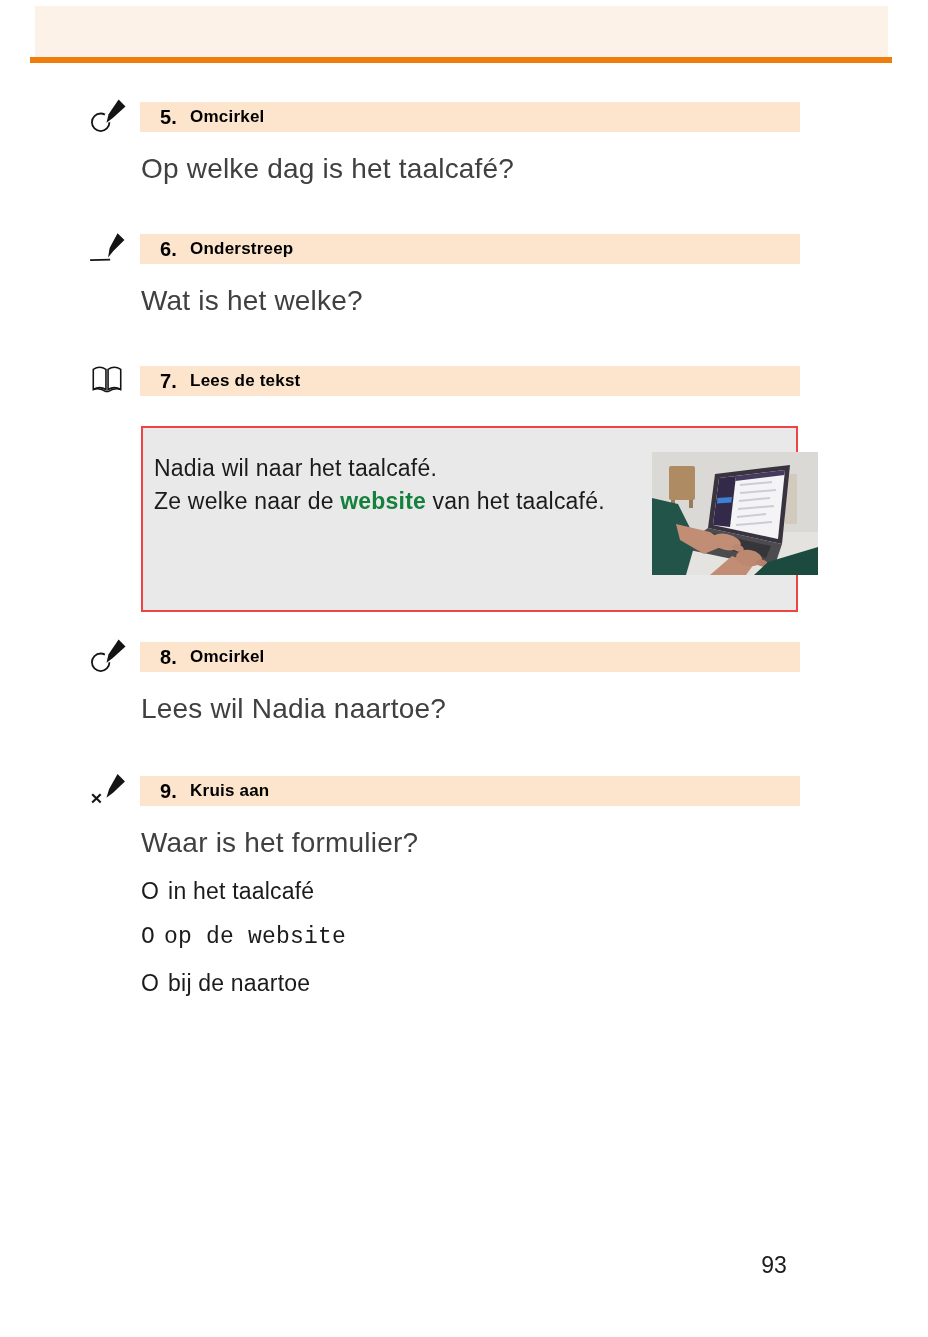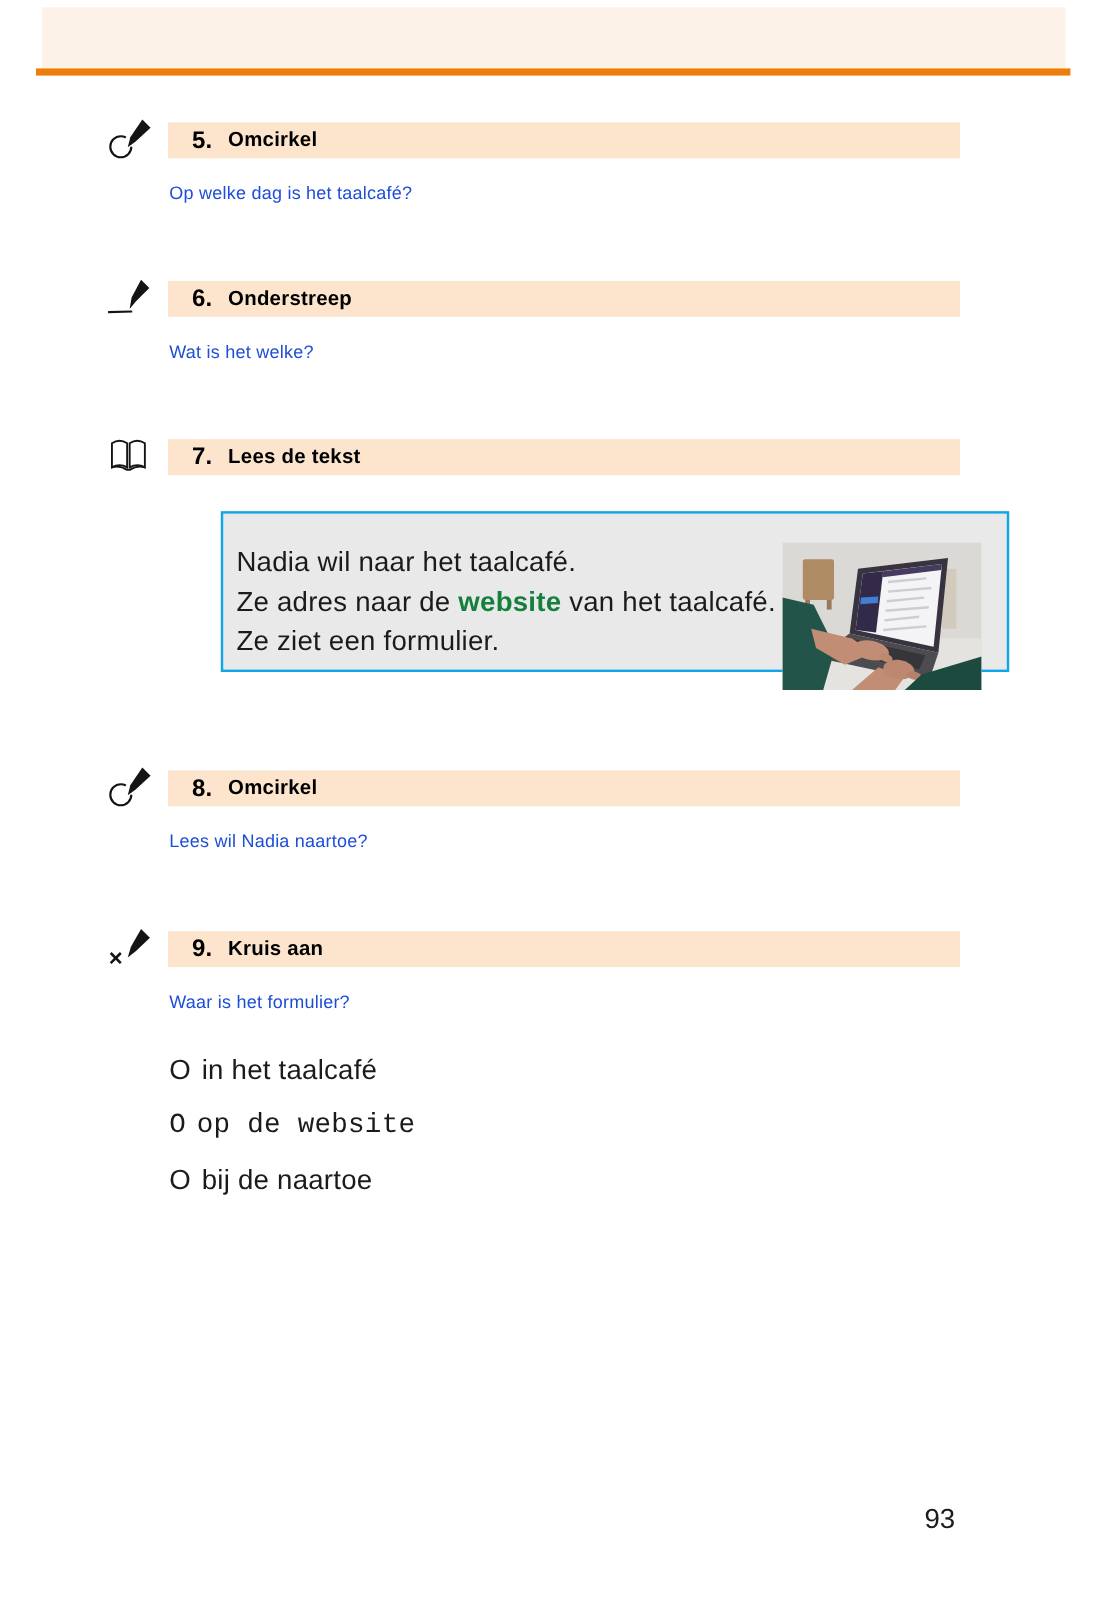--- a/index.html
+++ b/index.html
@@ -40,30 +40,29 @@
   .ex-num {
     font-weight:bold; font-size:20px; color:#000;
     margin-left:20px; letter-spacing:0.2px;
   }
   .ex-title {
     font-weight:bold; font-size:17px; color:#000;
     margin-left:13px; letter-spacing:0.2px;
   }
   .ex-q {
     position:absolute; left:141px; top:53px;
-    font-size:15px; color:#1d4ed8; letter-spacing:0.2px;
+    font-size:28px; color:#404040; letter-spacing:0.2px;
   }
 
   
   .read-box {
     position:absolute; left:141px; top:62px;
-    width:657px; height:134px;
+    width:657px; height:186px;
     background:#e9e9e9;
-    border:2px solid #0ea5e9;
-    margin-left:43px;
+    border:2px solid #ef4444;
   }
   .read-text {
     position:absolute; left:11px; top:24px;
     font-size:23px; line-height:33px; color:#1b1b1b;
     letter-spacing:0.2px; white-space:nowrap;
   }
   .link-word { color:#15803d; font-weight:bold; }
   .photo {
     position:absolute; left:652px; top:88px;
     width:166px; height:123px;
@@ -77,21 +76,21 @@
     font-size:23px; color:#1b1b1b; letter-spacing:0.2px;
     cursor:pointer;
   }
   .opt-marker { margin-right:9px; }
   .opt-1 { top:104px;text-align:right; }
   .opt-2 { top:150px;font-family:Liberation Mono, monospace; }
   .opt-3 { top:196px; }
 
   .page-number {
     position:absolute; left:752px; top:1252px;
-    width:44px; text-align:right;
+    width:44px; text-align:center;
     font-size:23px; color:#1b1b1b;
   }
 
   .icon-stroke { stroke:#141414; fill:none; }
 </style>
 </head>
 <body>
 
 <div class="page">
 
@@ -135,22 +134,21 @@
       </svg>
     </div>
     <div class="ex-bar">
       <span class="ex-num">7.</span>
       <span class="ex-title">Lees de tekst</span>
     </div>
 
     <div class="read-box">
       <div class="read-text">
         <div>Nadia wil naar het taalcafé.</div>
-        <div><span>Ze adres naar de </span><span class="link-word">website</span><span> van het taalcafé.</span></div>
-        <div>Ze ziet een formulier.</div>
+        <div><span>Ze welke naar de </span><span class="link-word">website</span><span> van het taalcafé.</span></div>
       </div>
     </div>
 
     <div class="photo">
       <svg viewBox="0 0 166 123" preserveAspectRatio="none">
         <rect width="166" height="123" fill="#dbd9d5"></rect>
         <rect x="0" y="80" width="166" height="43" fill="#e5e3df"></rect>
         <rect x="17" y="14" width="26" height="34" rx="2" fill="#a77c50" opacity="0.85"></rect>
         <rect x="19" y="48" width="4" height="8" fill="#8d6844" opacity="0.85"></rect>
         <rect x="37" y="48" width="4" height="8" fill="#8d6844" opacity="0.85"></rect>

